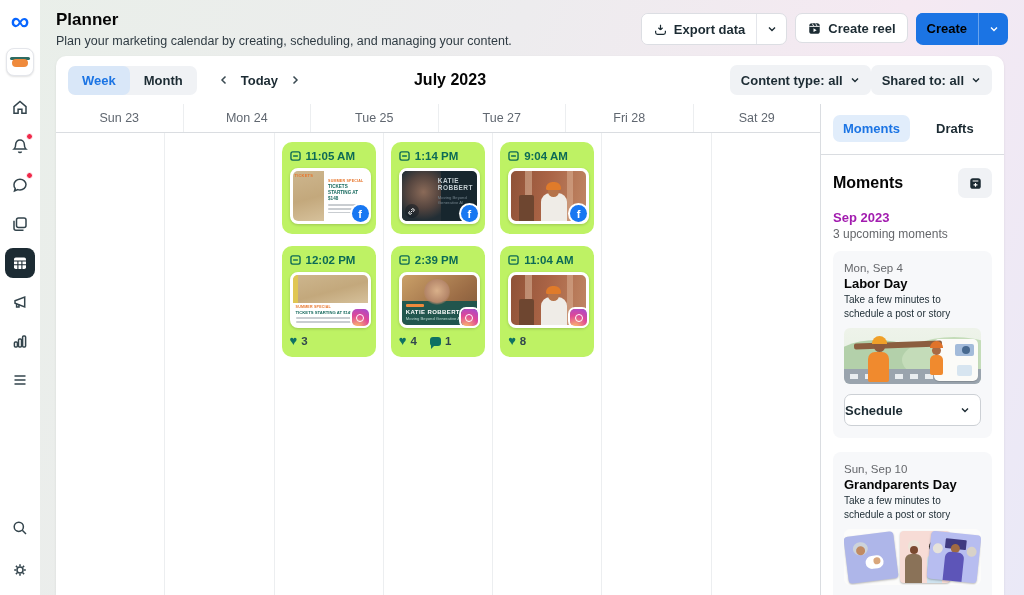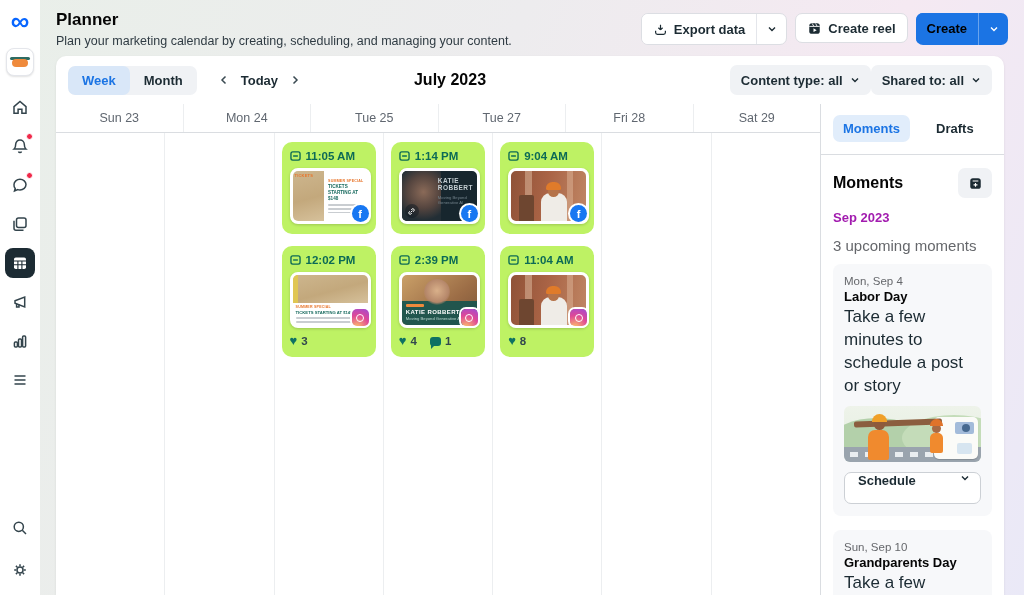--- a/index.html
+++ b/index.html
@@ -116,29 +116,29 @@
   
   .panel { width:184px; border-left:1px solid #dadde1; display:flex; flex-direction:column; overflow:hidden;}
   .tabs { display:flex; align-items:center; gap:16px; padding:11px 12px 12px; border-bottom:1px solid #dadde1;}
   .tab { font-size:13px; font-weight:bold; cursor:pointer; color:#1c2b33; padding:6px 10px;}
   .tab.on { background:#e1edfb; color:#1b74e4; border-radius:7px;}
   .panel-head { display:flex; align-items:center; justify-content:space-between; padding:13px 12px 10px;}
   .panel-title { font-size:16px; font-weight:bold; color:#050505;}
   .icon-btn { width:34px; height:30px; background:#f0f2f5; border-radius:7px; display:flex; align-items:center; justify-content:center; cursor:pointer;}
   .group { padding:2px 12px 0; }
   .group-title { font-size:13px; font-weight:bold; color:#a21caf;}
-  .group-sub { font-size:15px; color:#65676b; margin-top:12px;}
+  .group-sub { font-size:12px; color:#65676b; margin-top:2px;}
   .moments { padding:10px 12px 0; display:flex; flex-direction:column; gap:14px; flex:1; overflow:hidden;}
   .moment { background:#f7f8fa; border-radius:8px; padding:11px 11px 12px;}
   .m-date { font-size:11.5px; color:#65676b;}
   .m-title { font-size:13px; font-weight:bold; color:#050505; margin-top:2px;}
-  .m-desc { font-size:17px; color:#1c2b33; line-height:1.35; margin-top:2px;}
+  .m-desc { font-size:10px; color:#1c2b33; line-height:1.35; margin-top:2px;}
   .illus { height:56px; border-radius:6px; margin:8px 0 10px; position:relative; overflow:hidden; background:#fcfcfb;}
   .schedule { width:100%; height:32px; background:#fff; border:1px solid #ccd0d5; border-radius:7px;
-    font-size:13px; font-weight:bold; color:#1c2b33; position:relative; display:flex; align-items:flex-start; padding-left:13px; cursor:pointer; font-family:inherit;}
+    font-size:13px; font-weight:bold; color:#1c2b33; position:relative; display:flex; align-items:center; cursor:pointer; font-family:inherit;}
   .schedule svg { position:absolute; right:10px; }
   .moment-sliver { height:10px; background:#f7f8fa; border-radius:8px 8px 0 0; margin-top:-4px;}
   
   .labor { background:linear-gradient(180deg,#eef3ea 0%,#e3eedf 100%); }
   .labor i, .grand i, .grand b { position:absolute; display:block;}
   .labor .h1 { left:-12px; top:12px; width:90px; height:42px; border-radius:50%; background:#b3d0aa;}
   .labor .h2 { left:58px; top:9px; width:104px; height:46px; border-radius:50%; background:#c4dcb9;}
   .labor .road { left:0; bottom:0; width:100%; height:15px; background:#9aa4ae;}
   .labor .stripe { left:6px; bottom:5px; width:86px; height:5px;
     background:repeating-linear-gradient(90deg,#e9edf0 0 8px,transparent 8px 15px);}

